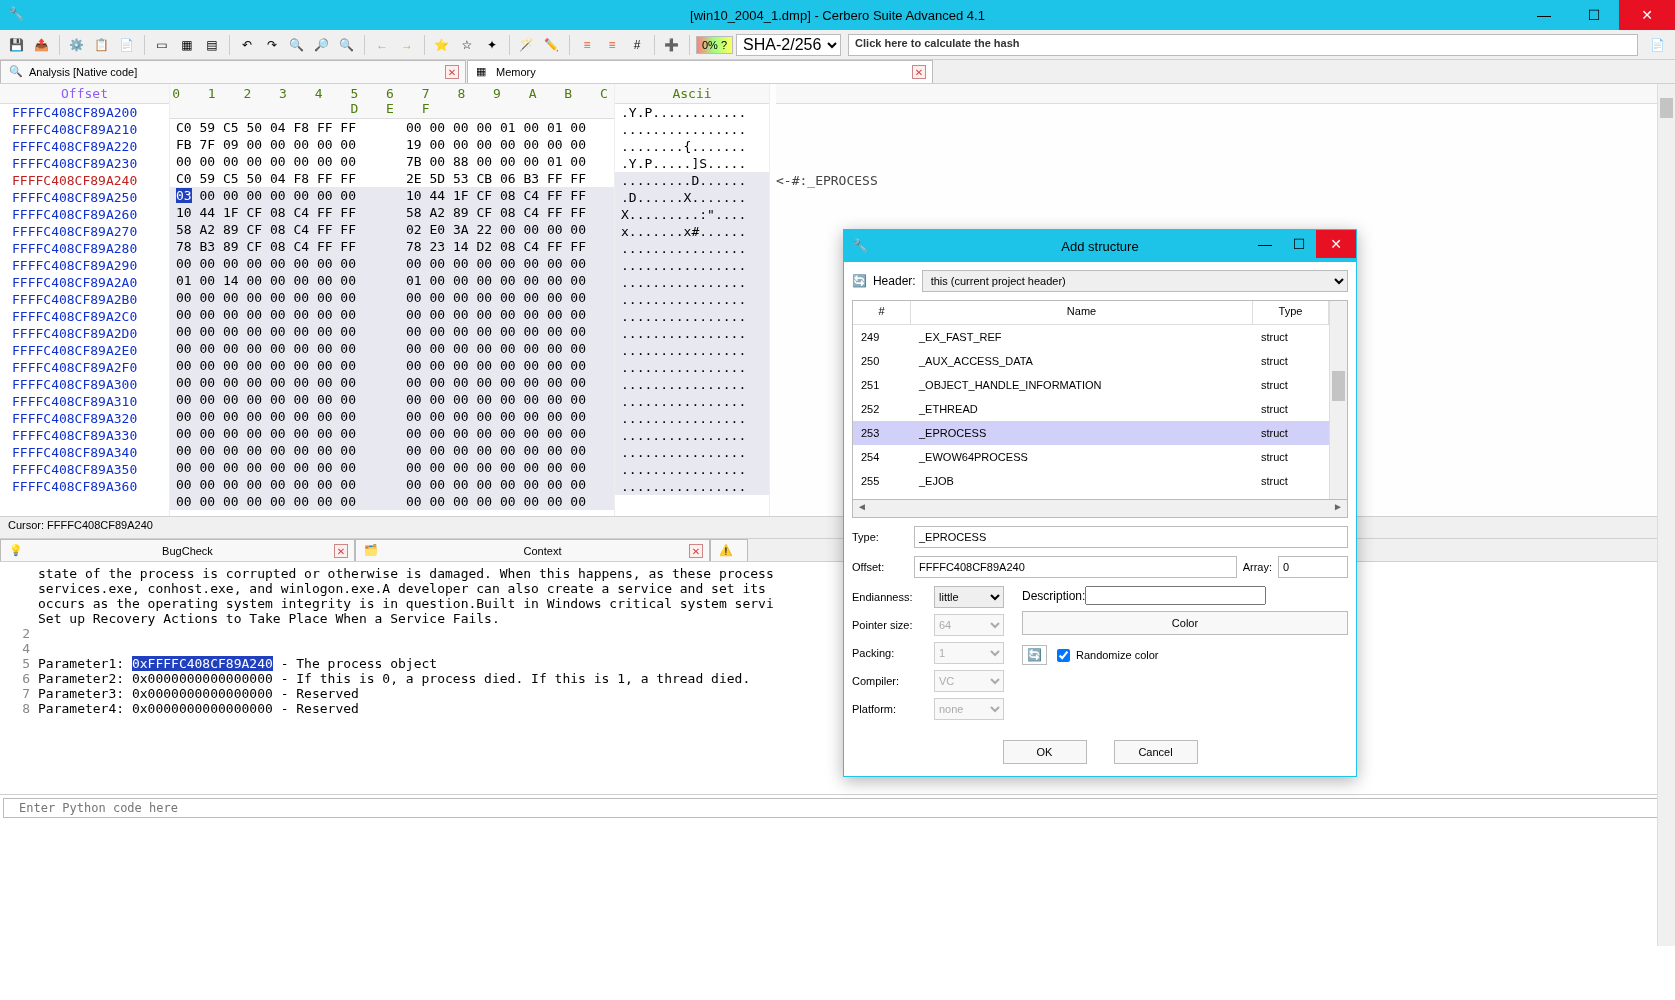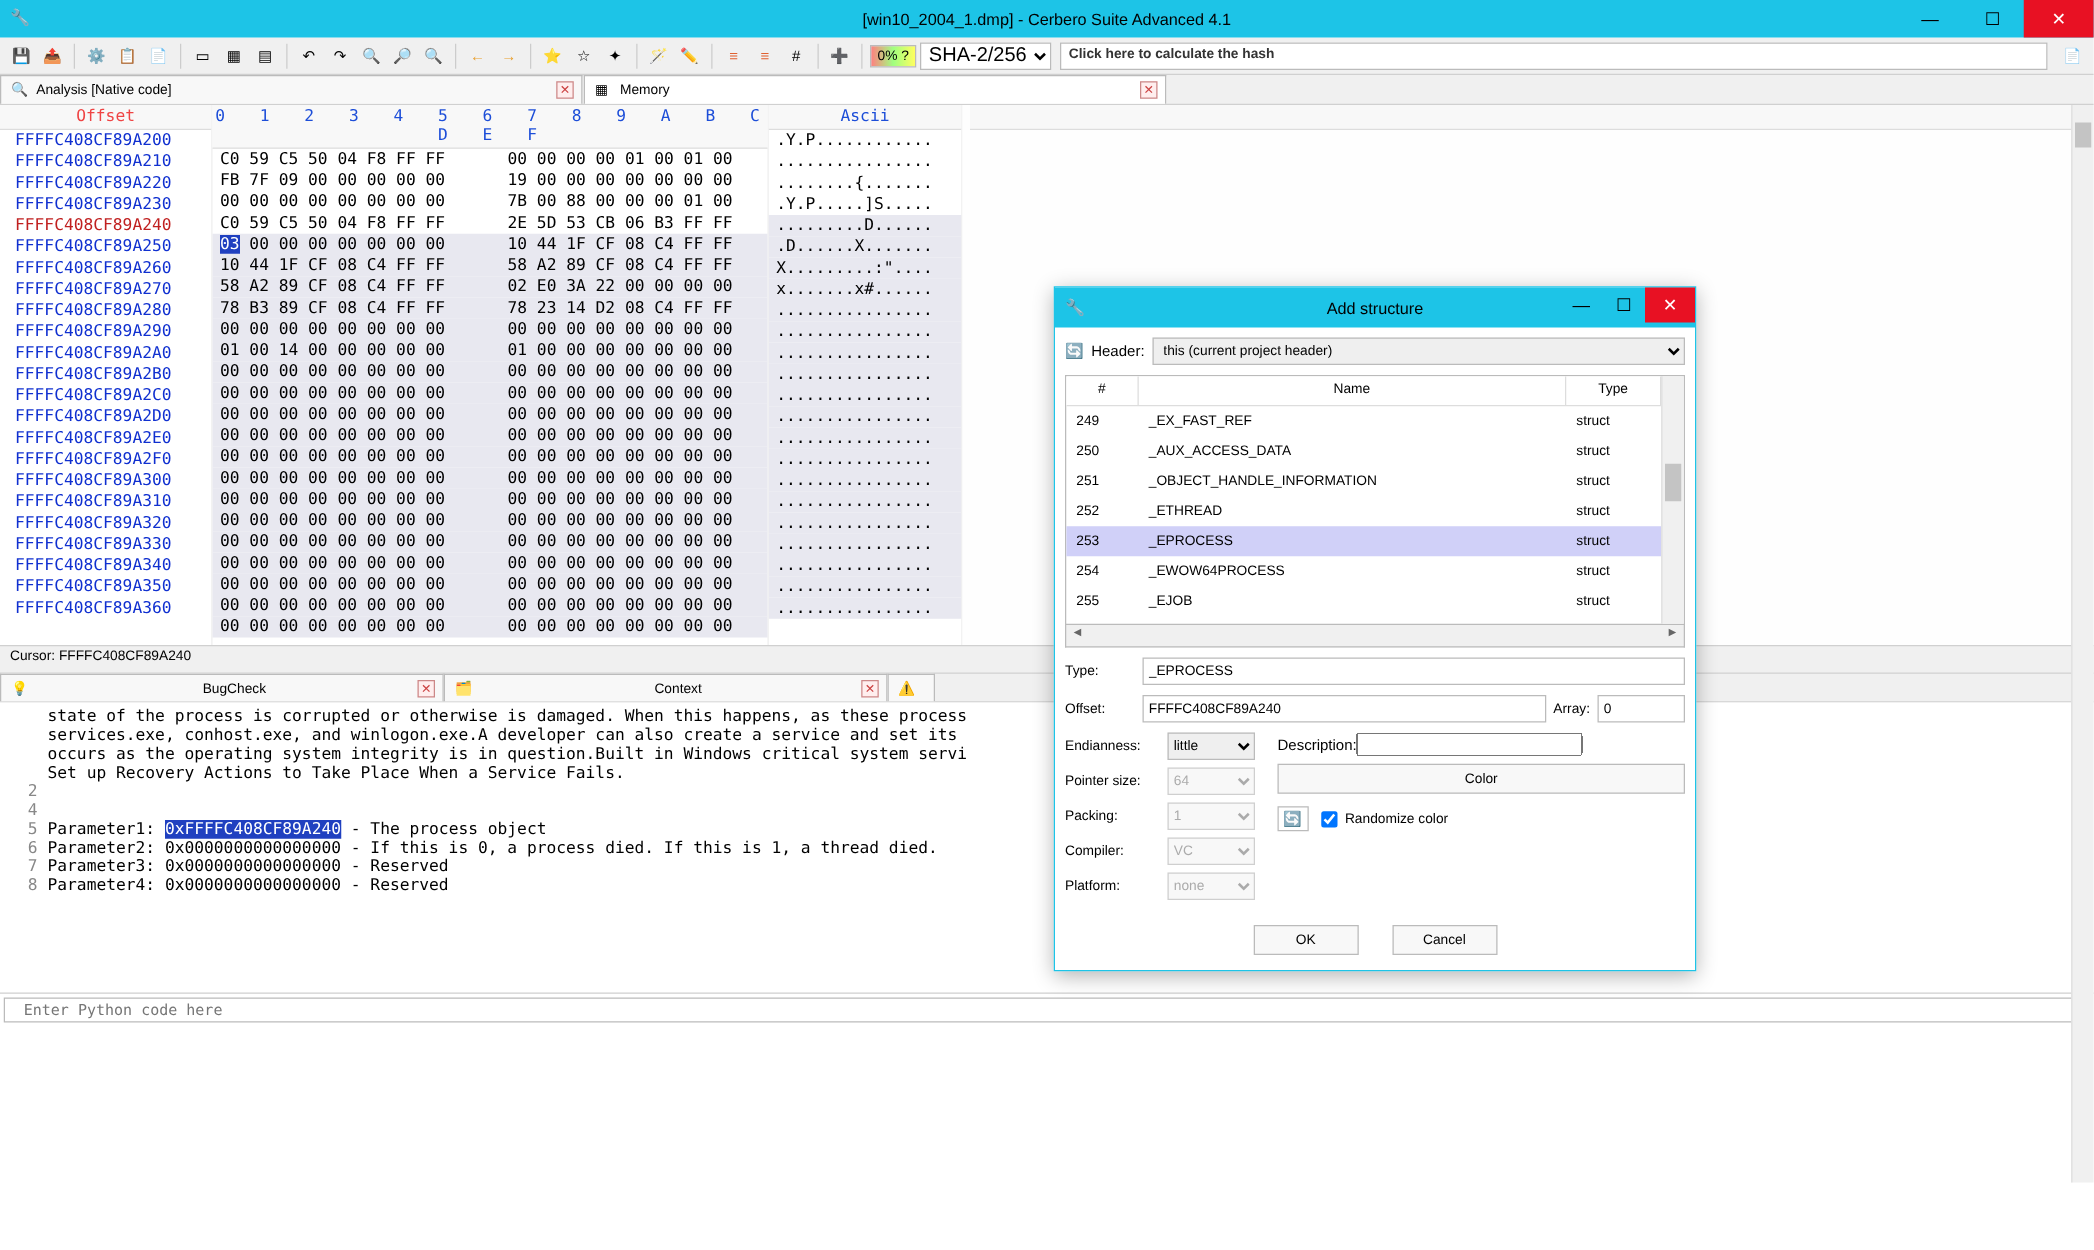--- a/index.html
+++ b/index.html
@@ -15,23 +15,23 @@
 .hashsel{height:22px;font-size:16px;border:1px solid #bbb;background:#fff;padding:0 2px}
 .hashcalc{flex:1;height:22px;border:1px solid #bbb;background:#fff;padding:2px 6px;font-size:11px;font-weight:bold;color:#333;margin-left:4px}
 .pct{font-size:11px;background:linear-gradient(to right,#ff8080 0%,#a0ff80 50%,#ffff60 100%);border:1px solid #bbb;padding:2px 5px}
 .tabs{height:24px;background:#f0f0f0;display:flex;border-bottom:1px solid #d0d0d0}
 .tab{flex:0 0 466px;border:1px solid #bbb;border-bottom:none;background:#f8f8f8;display:flex;align-items:center;padding:0 8px;font-size:11px;position:relative;margin-right:1px}
 .tab.active{background:#fff}
 .tab .ticon{width:14px;height:14px;margin-right:6px}
 .tab .tx{position:absolute;right:6px;top:4px;width:14px;height:14px;color:#c44;font-size:10px;border:1px solid #c88;background:#fee;display:flex;align-items:center;justify-content:center}
 .tab .tlabel{flex:1;text-align:left}
 .hexview{display:flex;height:432px;background:#fff;font-family:Consolas,monospace;font-size:13px;overflow:hidden}
-.hexhdr{background:#f8f8f8;border-bottom:1px solid #ddd;color:#1d4ed8;text-align:center;padding:2px;font-size:13px}
+.hexhdr{background:#f8f8f8;border-bottom:1px solid #ddd;color:#4d7c0f;text-align:center;padding:2px;font-size:13px}
 .ofs{width:170px;border-right:1px solid #eee}
-.ofs .hexhdr{color:#ef4444}
+.ofs .hexhdr{color:#8b5cf6}
 .ofs .row{padding:0 12px;color:#1030d0}
 .ofs .row.redrow{color:#c02020}
 .hxd{width:445px;border-right:1px solid #eee}
 .hxd .hexhdr{letter-spacing:4px;word-spacing:12px}
 .hxd .row{padding:0 6px;display:flex}
 .hxd .row .g1{width:210px}
 .hxd .row .g2{width:200px;margin-left:20px}
 .hxd .row.highlighted,.asc .row.highlighted{background:#e8e8f0}
 .hxd .row .selbyte{background:#2040c0;color:#fff}
 .asc{width:155px;border-right:1px solid #eee}
@@ -247,20 +247,21 @@
         <div class="row highlighted">................</div>
       </div>
   </div>
   <div class="cmnt">
     <div class="hexhdr">&nbsp;</div>
     <div id="cmnt-rows">
         <div class="row"></div>
         <div class="row"></div>
         <div class="row"></div>
         <div class="row"></div>
+        <div class="row">&lt;-#:_EPROCESS</div>
         <div class="row"></div>
         <div class="row"></div>
         <div class="row"></div>
         <div class="row"></div>
         <div class="row"></div>
         <div class="row"></div>
         <div class="row"></div>
         <div class="row"></div>
         <div class="row"></div>
         <div class="row"></div>

